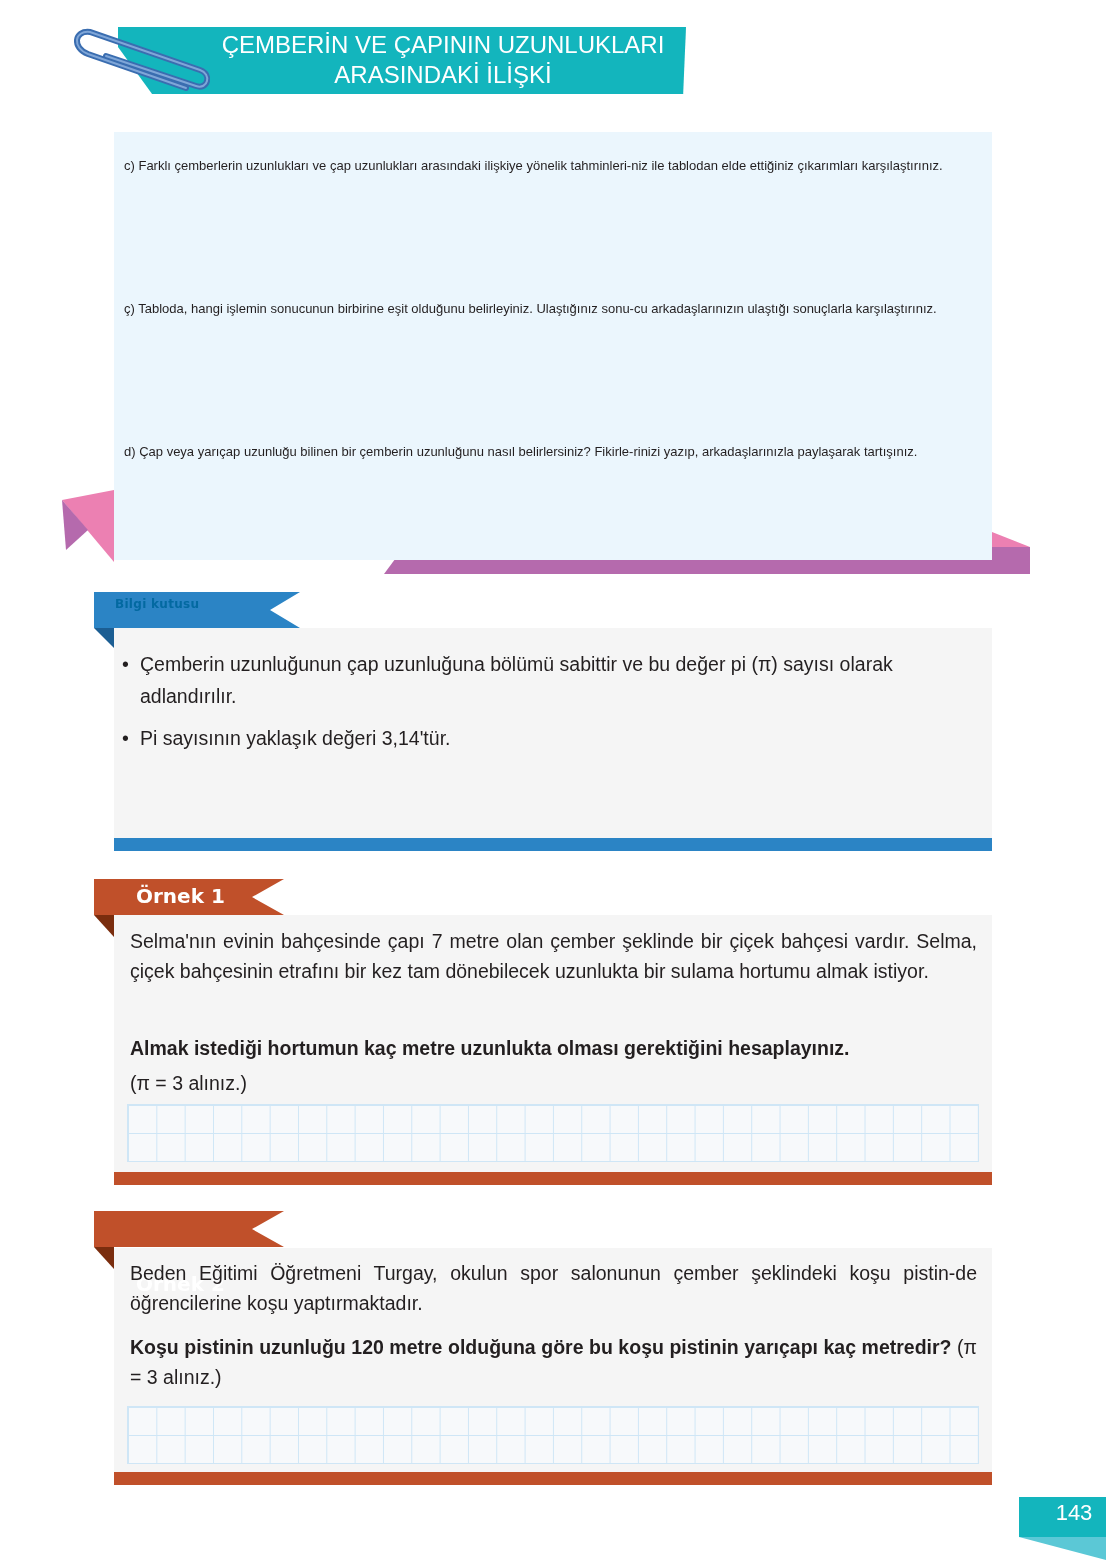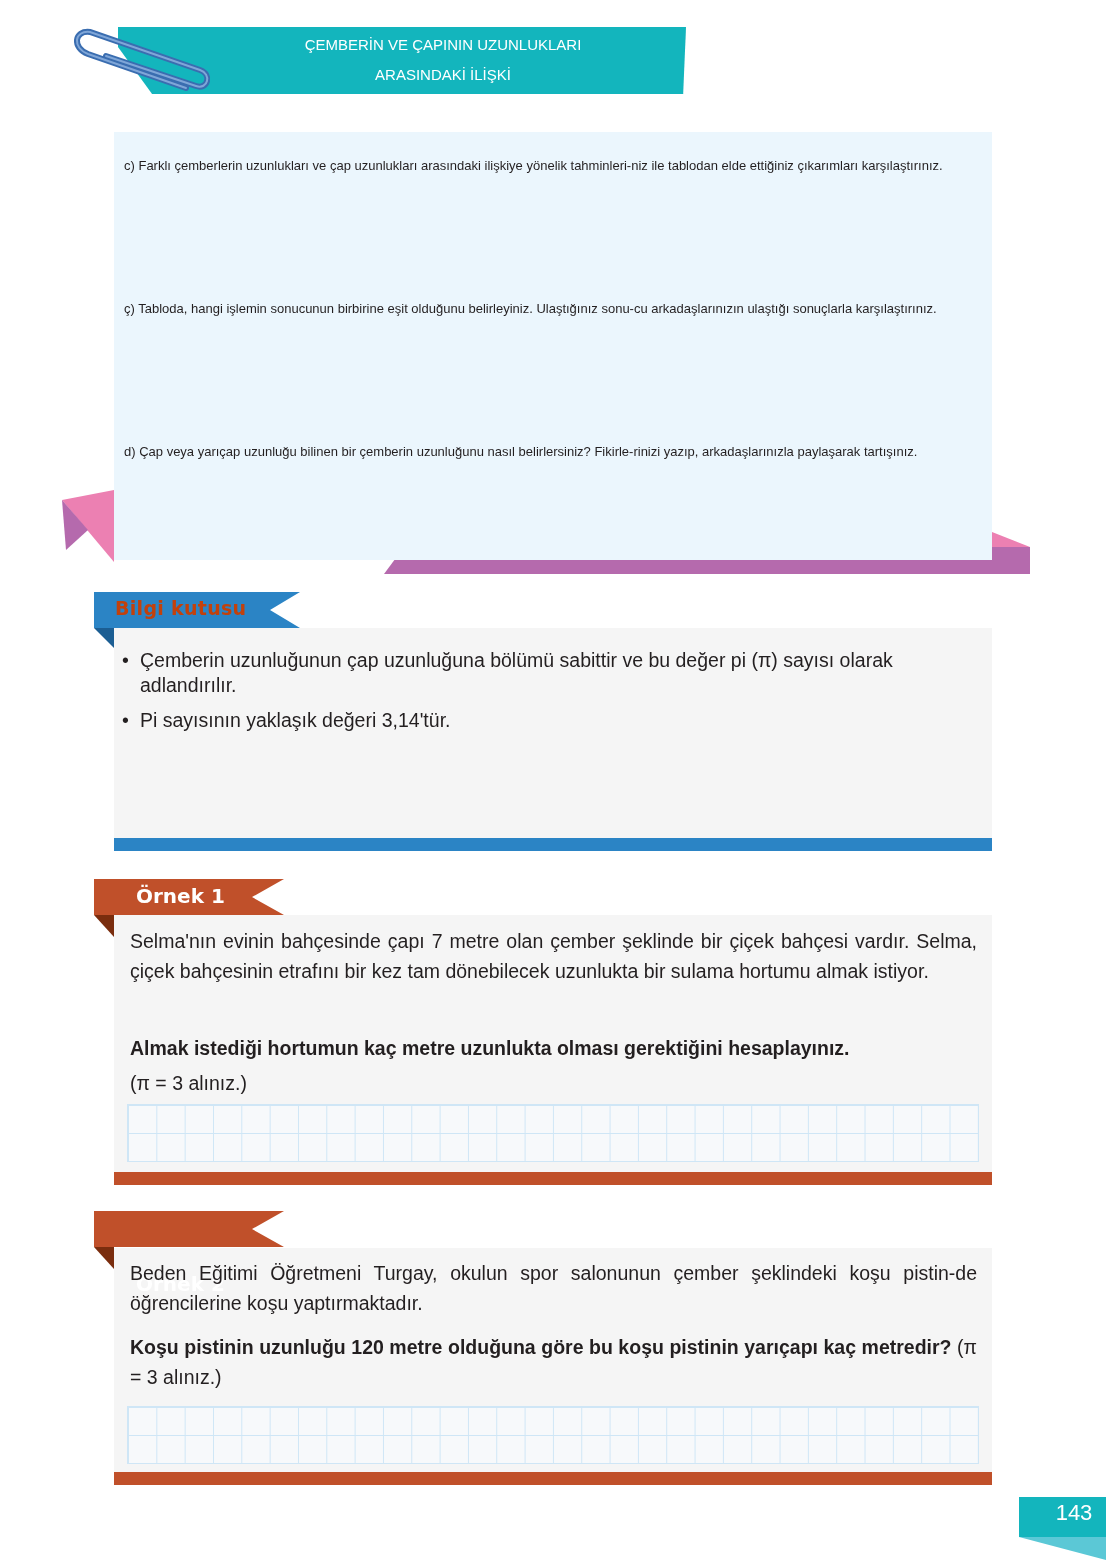--- a/index.html
+++ b/index.html
@@ -13,21 +13,21 @@
 
   
   .title-banner {
     left: 118px; top: 27px; width: 568px; height: 67px;
     background: #13b5bd;
     clip-path: polygon(0 0, 100% 0, 99.5% 100%, 6% 100%, 0 30%);
     box-shadow: 0 2px 3px rgba(0,0,0,0.15);
   }
   .title-text {
     left: 200px; top: 30px; width: 486px; text-align: center;
-    color: #ffffff; font-size: 15px; line-height: 30px;
+    color: #ffffff; font-size: 24px; line-height: 30px;
   }
   .clip-icon { left: 66px; top: 24px; width: 150px; height: 70px; }
 
   
   .activity-box {
     left: 114px; top: 132px; width: 878px; height: 428px;
     background: #ebf6fd;
   }
   .activity-q {
     left: 124px; width: 860px; font-size: 13px; line-height: 37px;
@@ -36,26 +36,26 @@
   .ribbon-left { left: 62px; top: 490px; width: 54px; height: 72px; }
   .ribbon-right { left: 384px; top: 530px; width: 648px; height: 46px; }
 
   
   .info-bg {
     left: 114px; top: 628px; width: 878px; height: 210px; background: #f5f5f5;
   }
   .info-bottom-bar { left: 114px; top: 838px; width: 878px; height: 13px; background: #2b84c5; }
   .info-tag { left: 94px; top: 592px; width: 206px; height: 56px; }
   .info-tag-label {
-    left: 115px; top: 597px; color: #c2410c; font-weight: bold; font-size: 19px;
+    left: 115px; top: 597px; color: #0369a1; font-weight: bold; font-size: 12px;
     font-family: "DejaVu Sans", sans-serif; letter-spacing: 0.3px;
   }
   .info-list { left: 122px; top: 648px; width: 866px; margin: 0; padding: 0; list-style: none; }
   .info-list li {
-    position: relative; padding-left: 18px; font-size: 19.5px; line-height: 25px;
+    position: relative; padding-left: 18px; font-size: 19.5px; line-height: 32px;
     margin-bottom: 10px;
   }
   .info-list li::before {
     content: "\2022"; position: absolute; left: 0; top: 0;
   }
 
   
   .ex-bg { left: 114px; width: 878px; background: #f5f5f5; }
   .ex-bar { left: 114px; width: 878px; height: 13px; background: #c0502a; }
   .ex-tag { left: 94px; width: 190px; height: 58px; }

